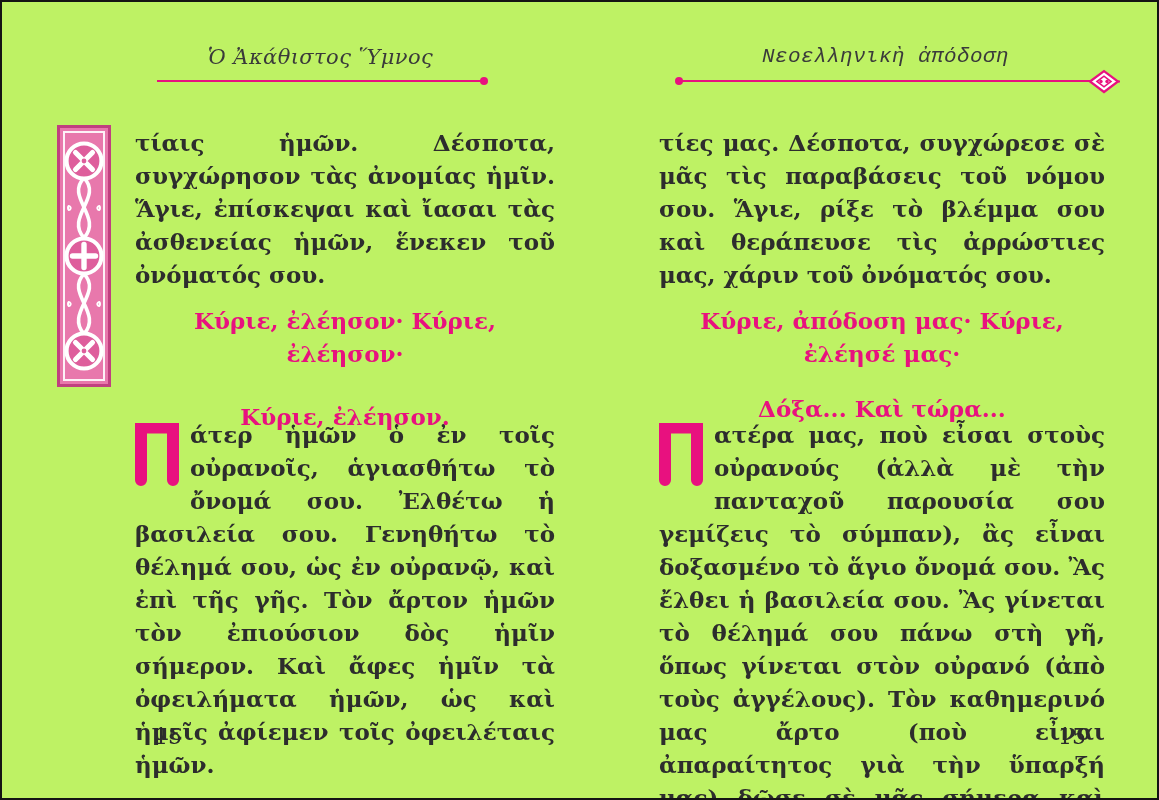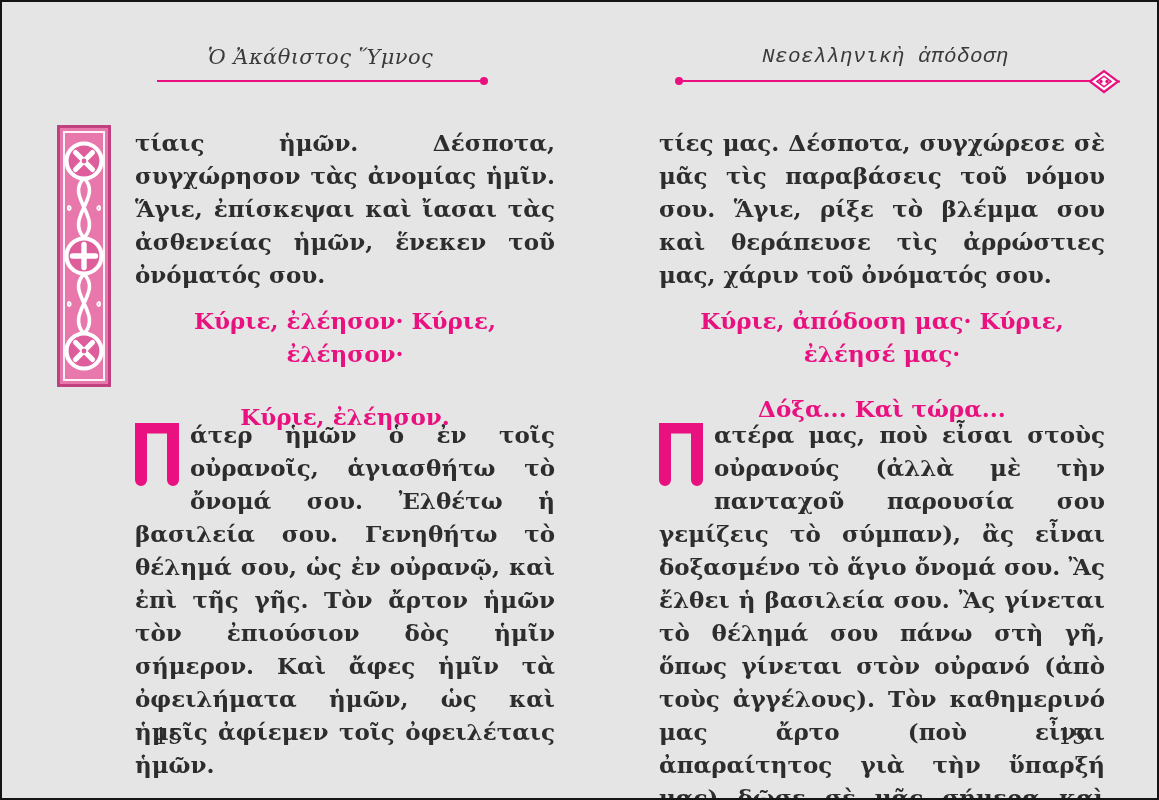--- a/index.html
+++ b/index.html
@@ -1,19 +1,19 @@
 <!DOCTYPE html>
 <html style="--accent: #E8117F; --text: #2D2D2D; --header_text: #3A3A3A; --border: #141414; --ornament_bg: #E878AC; --ornament_dark: #C04080; --ornament_line: #FFFFFF;"><head>
 <meta charset="utf-8">
 <style>
   html,body{margin:0;padding:0;background:#ffffff;}
   .canvas{
     position:relative;
     width:1159px;height:800px;
-    background:#e5e5e5;
+    background:#bef264;
     box-sizing:border-box;
     border:2px solid var(--border,#141414);
     overflow:hidden;
     font-family:"DejaVu Serif", serif;
     color:var(--text,#2d2d2d);
   }
   .runhead{
     position:absolute;top:42px;
     font-style:italic;
     font-size:21px;line-height:26px;

